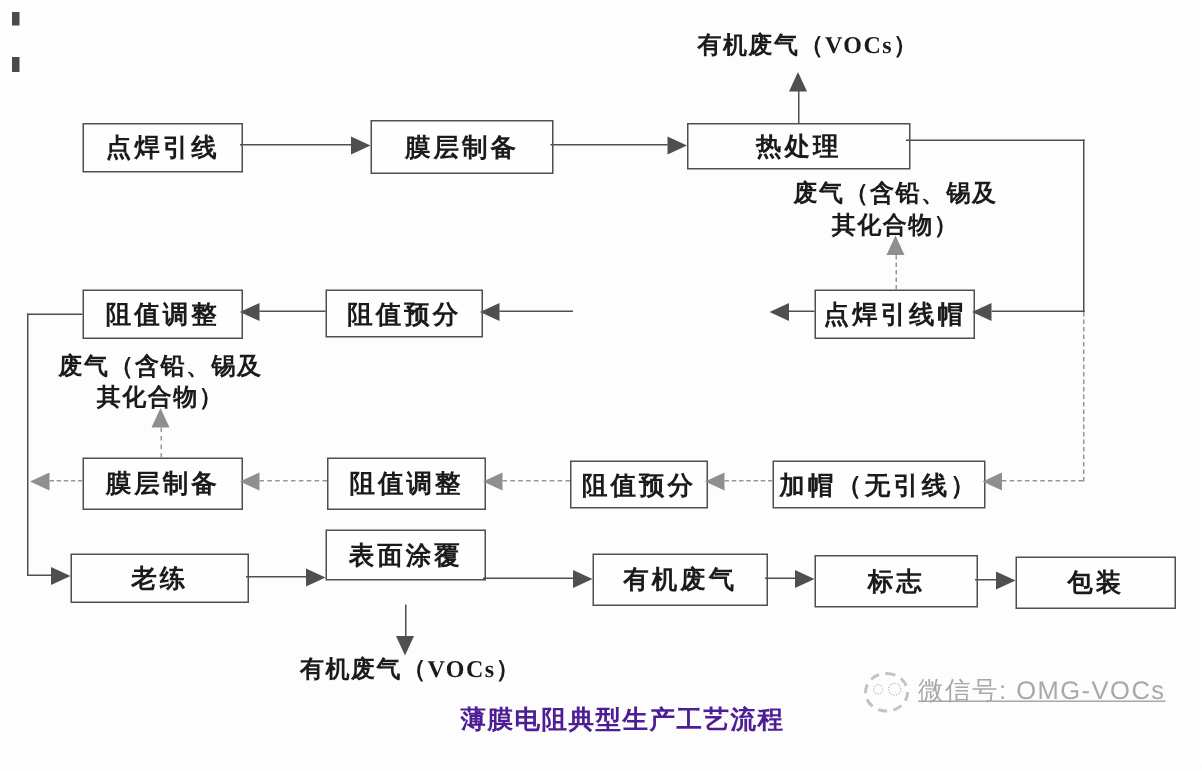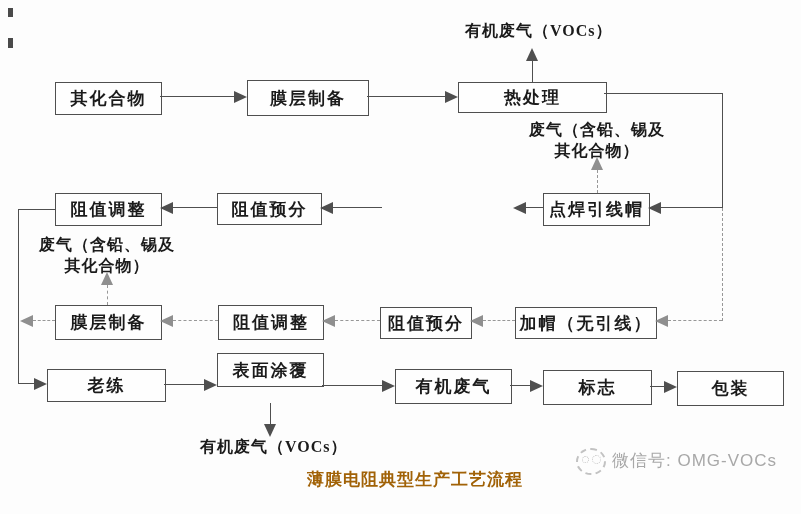--- a/index.html
+++ b/index.html
@@ -20,36 +20,36 @@
   .tr{border-top:6px solid transparent;border-bottom:6px solid transparent;border-left:13px solid #4f4f4f;}
   .tl{border-top:6px solid transparent;border-bottom:6px solid transparent;border-right:13px solid #4f4f4f;}
   .tu{border-left:6px solid transparent;border-right:6px solid transparent;border-bottom:13px solid #4f4f4f;}
   .td{border-left:6px solid transparent;border-right:6px solid transparent;border-top:13px solid #4f4f4f;}
   .tl.g{border-right-color:#8f8f8f;}
   .tu.g{border-bottom-color:#8f8f8f;}
   .lbl{
     position:absolute;font-size:16px;font-weight:600;color:#1b1b1b;
     text-align:center;line-height:21px;white-space:nowrap;letter-spacing:1px;
   }
-  .caption{position:absolute;font-size:17px;font-weight:700;color:#a16207;letter-spacing:1px;white-space:nowrap;}
+  .caption{position:absolute;font-size:17px;font-weight:700;color:#4c1d95;letter-spacing:1px;white-space:nowrap;}
   .wm-text{
     position:absolute;font-size:17px;color:#a8a8a8;letter-spacing:1px;
-    font-family:"Liberation Sans","DejaVu Sans",sans-serif;white-space:nowrap;
+    font-family:"Liberation Sans","DejaVu Sans",sans-serif;white-space:nowrap;text-decoration:underline;
   }
   .wm-icon{position:absolute;left:576px;top:448px;width:26px;height:23px;border:2px dashed #c2c2c2;border-radius:50%;}
   .wm-icon:before{content:"";position:absolute;left:4px;top:6px;width:5px;height:5px;border-radius:50%;border:1.5px dotted #c6c6c6;}
   .wm-icon:after{content:"";position:absolute;right:3px;top:5px;width:7px;height:7px;border-radius:50%;border:1.5px dotted #c6c6c6;}
   .speck{position:absolute;background:#4a4a4a;}
 </style>
 </head>
 <body>
 
 <div class="stage">
 
-  <div class="node" style="left:55px;top:82px;width:105px;height:31px">其化合物</div>
+  <div class="node" style="left:55px;top:82px;width:105px;height:31px">点焊引线</div>
   <div class="node" style="left:247px;top:80px;width:120px;height:34px">膜层制备</div>
   <div class="node" style="left:458px;top:82px;width:147px;height:29px">热处理</div>
 
   <div class="node" style="left:55px;top:193px;width:105px;height:31px">阻值调整</div>
   <div class="node" style="left:217px;top:193px;width:103px;height:30px">阻值预分</div>
   <div class="node" style="left:543px;top:193px;width:105px;height:31px">点焊引线帽</div>
 
   <div class="node" style="left:55px;top:305px;width:105px;height:33px">膜层制备</div>
   <div class="node" style="left:218px;top:305px;width:104px;height:33px">阻值调整</div>
   <div class="node" style="left:380px;top:307px;width:90px;height:30px">阻值预分</div>

